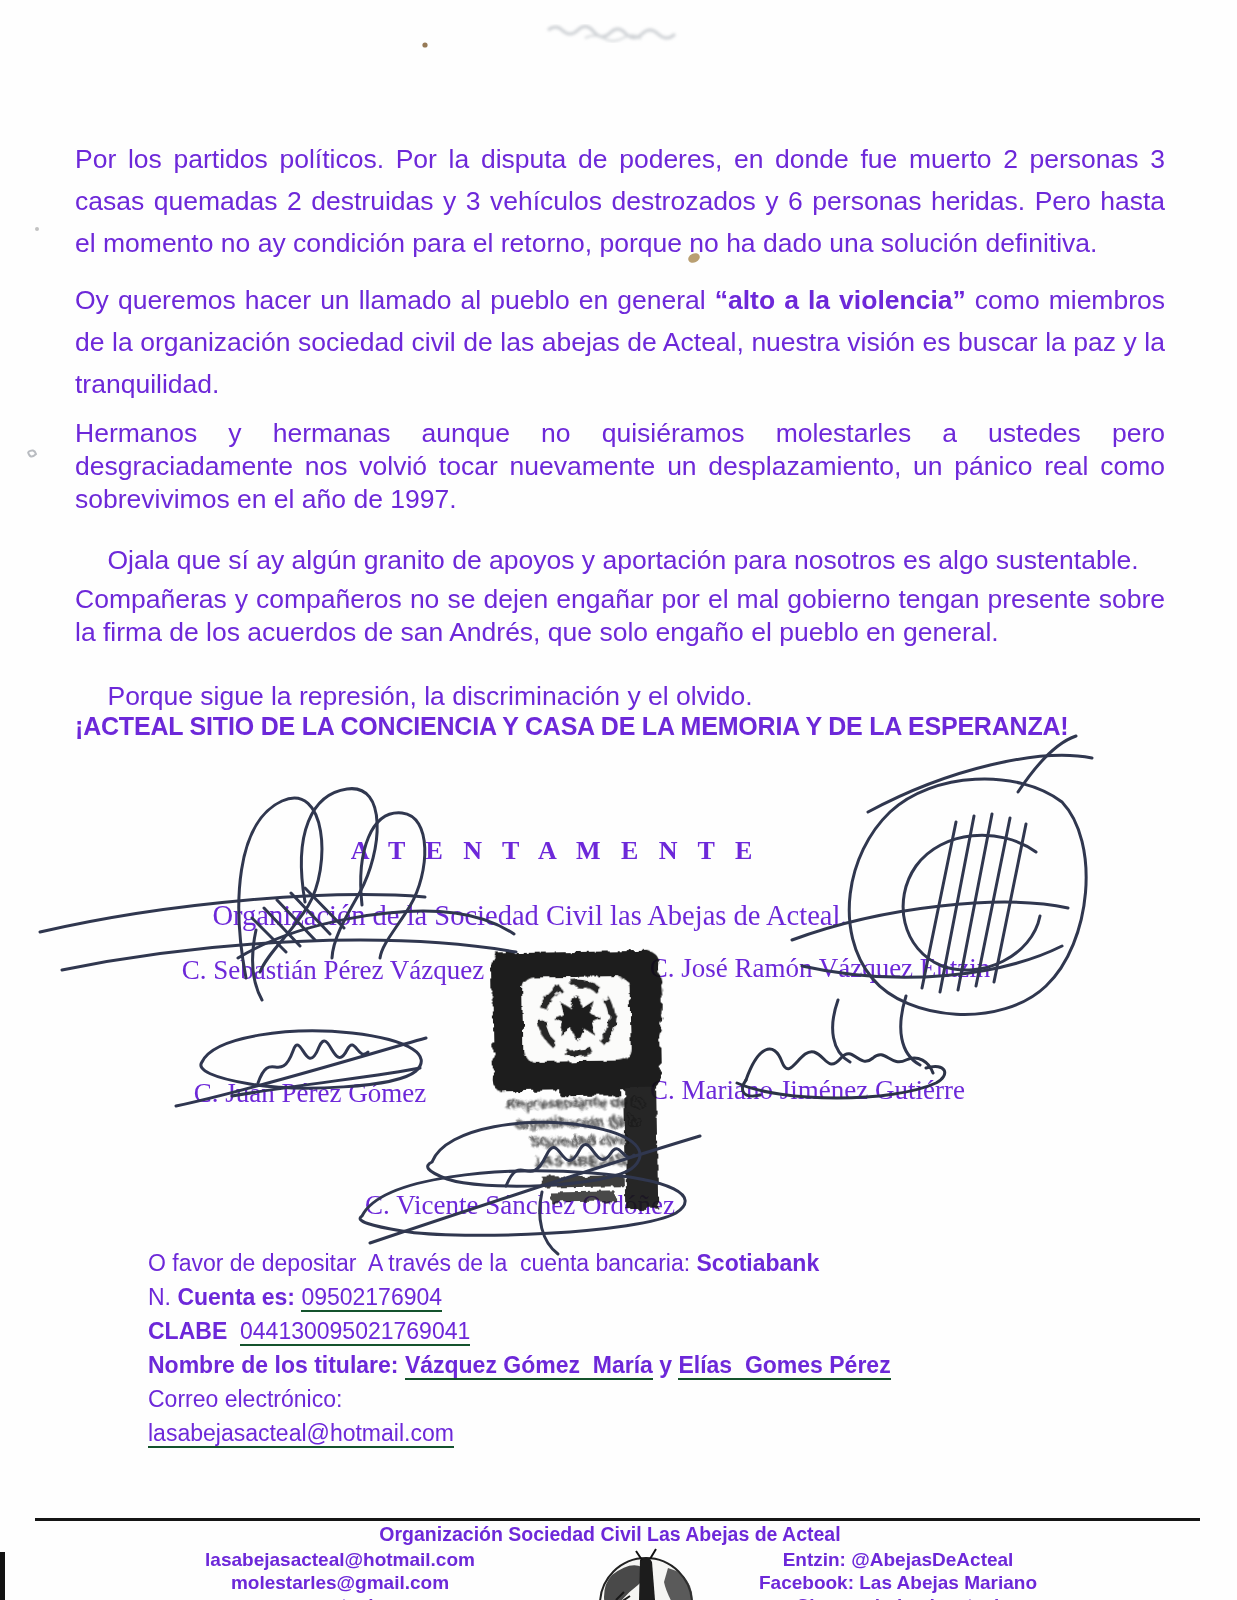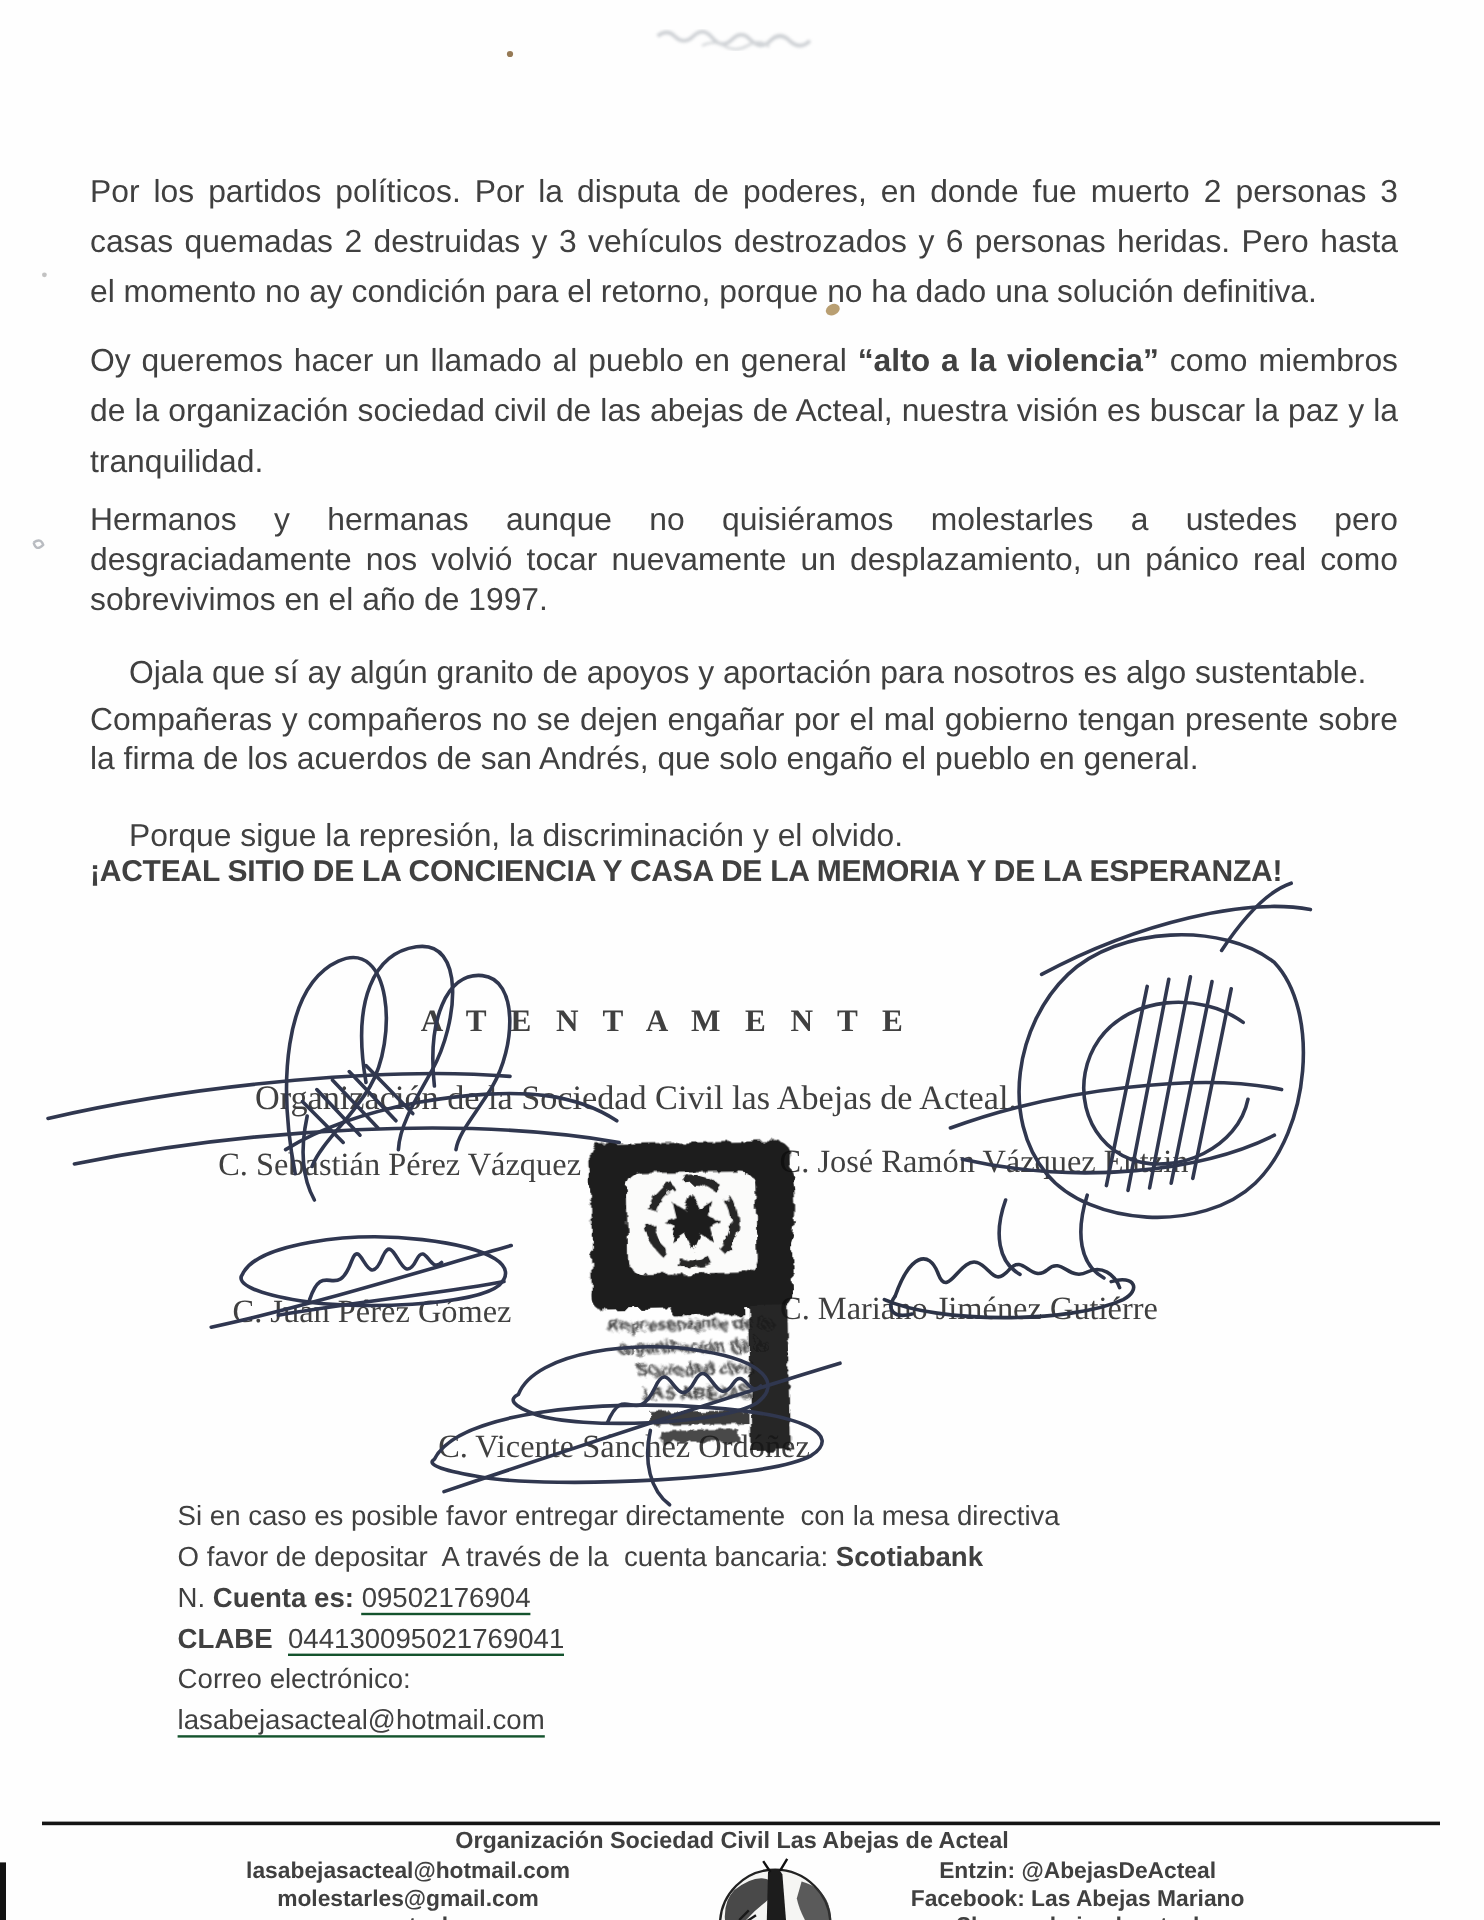--- a/index.html
+++ b/index.html
@@ -1,19 +1,19 @@
 <!DOCTYPE html>
 <html><head>
 <meta charset="utf-8">
 <style>
   html,body { margin:0; padding:0; background:#e8e8e8; }
   .page {
     position:relative; width:1237px; height:1600px; margin:0 auto;
     background:#fefefe; overflow:hidden;
-    font-family:"Liberation Sans", sans-serif; color:#404040;
+    font-family:"Liberation Sans", sans-serif; color:#6d28d9;
   }
   .para { position:absolute; left:75px; width:1090px; text-align:justify; font-size:26.5px; }
   .lh-wide { line-height:42px; }
   .lh-tight { line-height:33px; }
   .single-line { position:absolute; left:78px; font-size:26.5px; white-space:pre; }
   .slogan { position:absolute; left:75px; top:712px; font-weight:bold; font-size:25px; letter-spacing:-0.2px; white-space:pre; }
   .atent { position:absolute; left:0; top:836px; width:1110px; text-align:center;
            font-family:"Liberation Serif", serif; font-weight:bold; font-size:26px; letter-spacing:7px; }
   .orgline { position:absolute; left:150px; top:900px; width:760px; text-align:center;
              font-family:"Liberation Serif", serif; font-size:28.5px; }
@@ -167,24 +167,24 @@
       <circle cx="646" cy="1604" r="46" fill="#f5f5f3" stroke="#222" stroke-width="2"></circle>
       <path d="M612,1575 q18,-14 30,-8 q6,10 -4,18 q-16,12 -24,26 q-10,-2 -10,-14 q0,-14 8,-22" fill="#2a2a2a" opacity="0.85"></path>
       <path d="M668,1568 q16,4 22,18 q6,16 -2,26 l-14,-6 q-8,-14 -10,-24 z" fill="#333" opacity="0.8"></path>
       <path d="M640,1560 q8,-6 12,2 l3,38 h-16 z" fill="#1c1c1c"></path>
       <path d="M642,1560 l-6,-9 M650,1559 l6,-10" stroke="#111" stroke-width="2" fill="none"></path>
       <path d="M624,1592 l-8,8 M630,1596 l-9,6" stroke="#1a1a1a" stroke-width="2" fill="none"></path>
     </g>
   </svg>
 
   <div class="bank">
-    <div class="row">Si en caso es posible favor entregar directamente  con la mesa directiva</div>
     <div class="row"><span>O favor de depositar  A través de la  cuenta bancaria: </span><b>Scotiabank</b></div>
     <div class="row"><span>N. </span><b>Cuenta es: </b><span class="u">09502176904</span></div>
     <div class="row"><b>CLABE</b><span>&nbsp;&nbsp;</span><span class="u">044130095021769041</span></div>
+    <div class="row"><b>Nombre de los titulare: </b><b class="u">Vázquez Gómez  María</b><b> y </b><b class="u">Elías  Gomes Pérez</b></div>
     <div class="row">Correo electrónico:</div>
     <div class="row"><span class="u">lasabejasacteal@hotmail.com</span></div>
   </div>
 
   <div class="footer-rule"></div>
   <div class="footer-title">Organización Sociedad Civil Las Abejas de Acteal</div>
   <div class="fcol" id="fcol-left">
     <div>lasabejasacteal@hotmail.com</div>
     <div>molestarles@gmail.com</div>
     <div>www.acteal.org</div>

